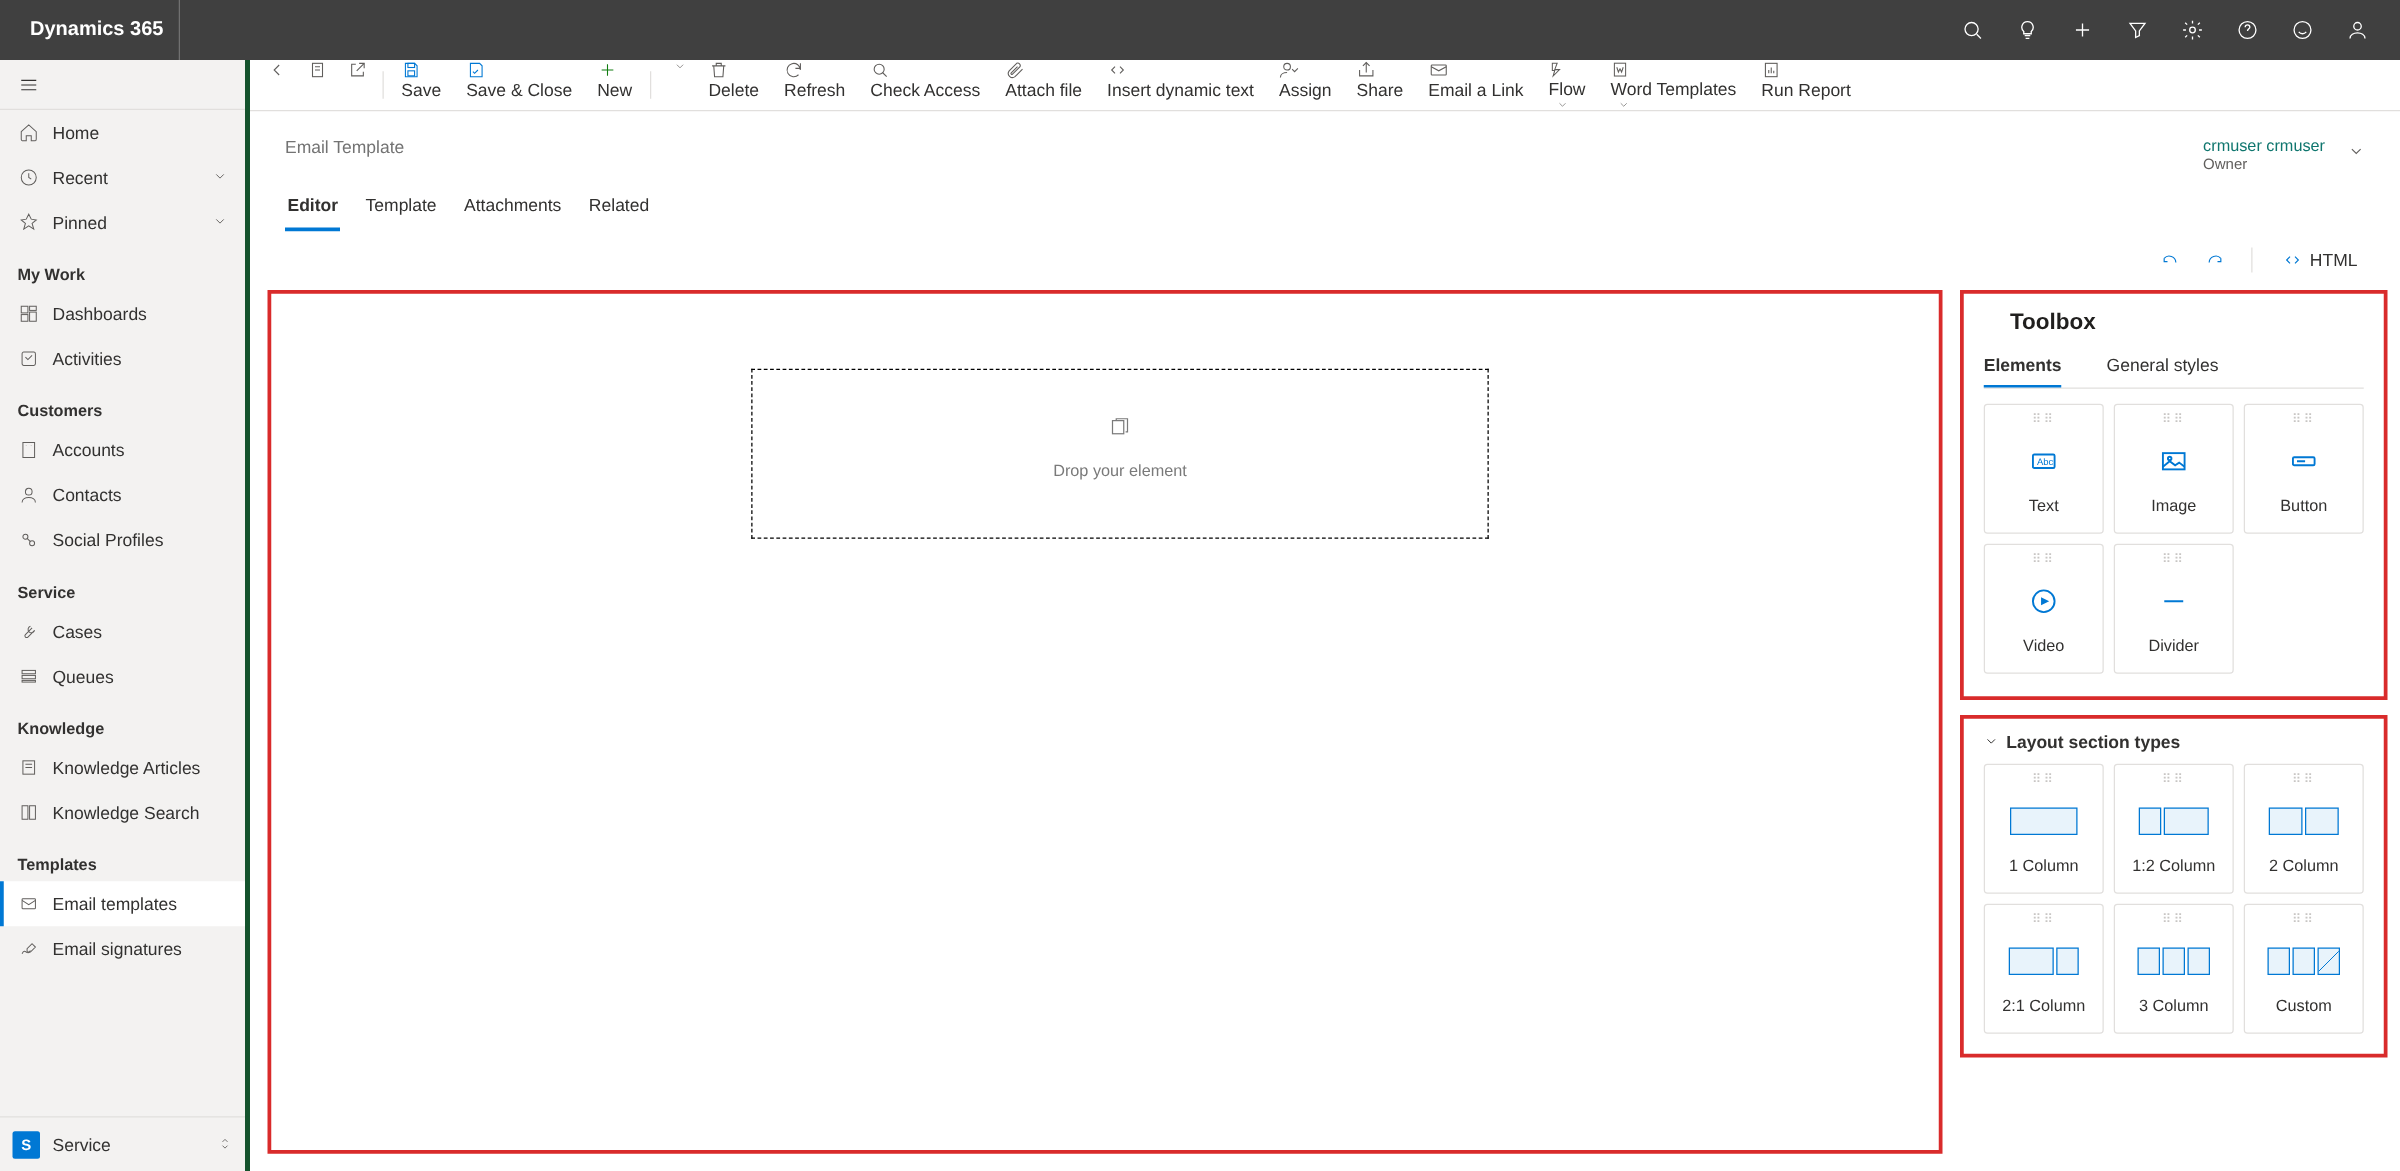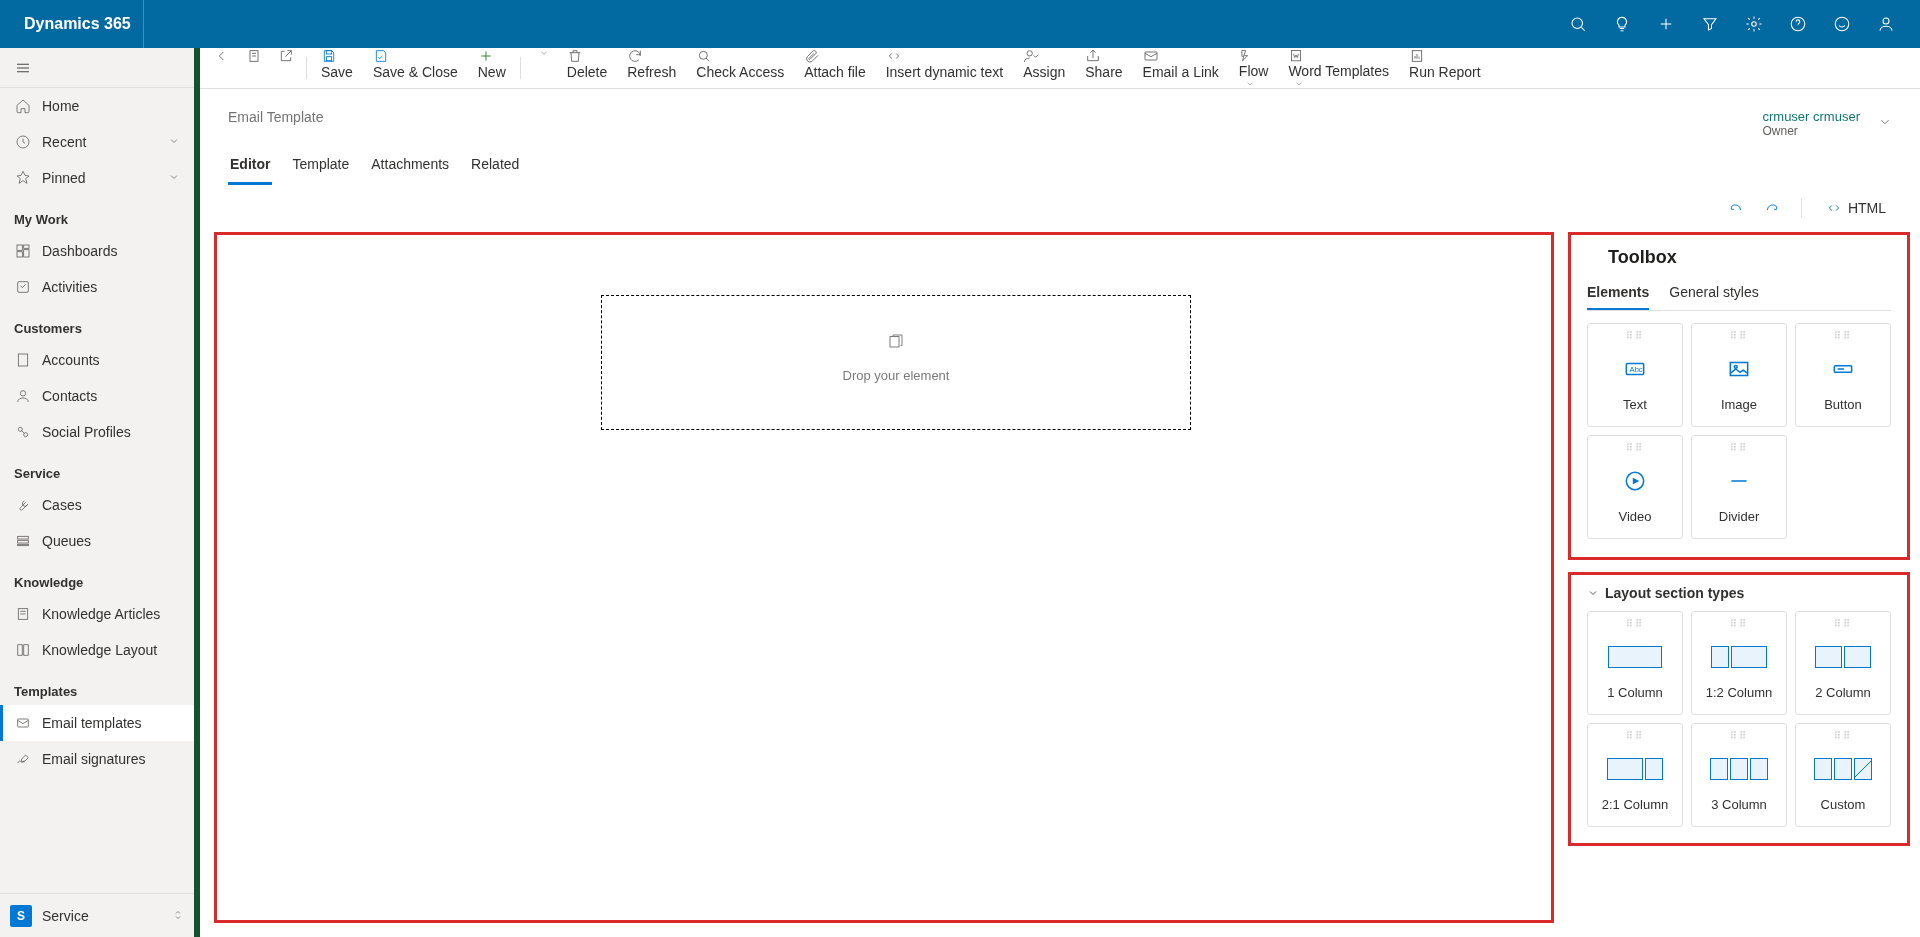--- a/index.html
+++ b/index.html
@@ -1,29 +1,29 @@
 <!DOCTYPE html>
 <html><head>
 <meta charset="utf-8">
 <style>
 * { box-sizing: border-box; margin: 0; padding: 0; font-family: "Segoe UI", Arial, sans-serif; }
 html, body { width: 1920px; height: 937px; overflow: hidden; background: #fff; }
 
 
-.topbar { height: 48px; background: #0369a1; color: #fff; display: flex; align-items: center; padding: 0 12px; }
+.topbar { height: 48px; background: #404040; color: #fff; display: flex; align-items: center; padding: 0 12px; }
 .topbar .brand { font-size: 16px; font-weight: 600; padding: 0 12px; border-right: 1px solid rgba(255,255,255,0.25); line-height: 48px; }
 .topbar .spacer { flex: 1; }
 .topbar .top-icon { width: 44px; height: 48px; display: flex; align-items: center; justify-content: center; cursor: pointer; }
 .topbar .top-icon svg { width: 18px; height: 18px; stroke: #fff; fill: none; stroke-width: 1.4; }
 
 
 .shell { display: flex; height: calc(100% - 48px); }
 
 
-.sidebar { width: 200px; background: #f3f2f1; border-right: 6px solid #14532d; height: 100%; position: relative; font-size: 14px; color: #323130; }
+.sidebar { width: 200px; background: #f3f2f1; border-right: 4px solid #14532d; height: 100%; position: relative; font-size: 14px; color: #323130; }
 .sidebar .hamburger-row { height: 40px; display: flex; align-items: center; padding: 0 14px; border-bottom: 1px solid #e1dfdd; }
 .sidebar .hamburger-row svg { width: 18px; height: 18px; stroke: #323130; fill: none; stroke-width: 1.2; }
 .sidebar .nav-item { display: flex; align-items: center; height: 36px; padding: 0 14px; cursor: pointer; }
 .sidebar .nav-item.active { background: #fff; border-left: 3px solid #0078d4; padding-left: 11px; }
 .sidebar .nav-item .nav-icon { width: 18px; display: flex; justify-content: center; margin-right: 10px; }
 .sidebar .nav-item .nav-icon svg { width: 16px; height: 16px; stroke: #605e5c; fill: none; stroke-width: 1.2; }
 .sidebar .nav-item .chev { margin-left: auto; }
 .sidebar .nav-item .chev svg { width: 12px; height: 12px; stroke: #605e5c; fill: none; stroke-width: 1.5; }
 .sidebar .section-label { padding: 16px 14px 6px; font-weight: 700; font-size: 13px; color: #323130; }
 .sidebar .area-switcher { position: absolute; bottom: 0; left: 0; right: 0; height: 44px; border-top: 1px solid #e1dfdd; display: flex; align-items: center; padding: 0 10px; background: #f3f2f1; cursor: pointer; }
@@ -72,21 +72,21 @@
 
 .canvas-wrap { flex: 1; border: 3px solid #d92b2b; background:#fff; position:relative; overflow:auto;padding-left:24px; }
 .dropzone { width: 590px; margin: 60px auto 0; border: 1px dashed #000; padding: 36px 10px 46px; text-align: center; }
 .dropzone .dz-icon svg { width:18px;height:18px;stroke:#7a7a7a;fill:none;stroke-width:1.3; }
 .dropzone .dz-text { margin-top: 14px; font-size: 13px; color: #7a7a7a; }
 
 
 .tool-col { width: 342px; display:flex; flex-direction:column; gap: 12px; }
 .toolbox-panel { border: 3px solid #d92b2b; padding: 12px 16px 18px; background:#fff; }
 .toolbox-panel h3 { font-size: 18px; font-weight: 600; margin-bottom: 10px; color:#201f1e;margin-left:21px; }
-.toolbox-tabs { display:flex; gap: 20px; border-bottom: 1px solid #e1dfdd; margin-bottom: 12px; }
+.toolbox-tabs { display:flex; gap: 36px; border-bottom: 1px solid #e1dfdd; margin-bottom: 12px; }
 .toolbox-tabs .ttab { padding: 6px 0 8px; font-size: 14px; cursor:pointer; color:#323130; }
 .toolbox-tabs .ttab.active { font-weight:600; border-bottom: 2px solid #0078d4; }
 .tile-grid { display:grid; grid-template-columns: repeat(3, 1fr); gap: 8px; }
 .tile { border:1px solid #e1dfdd; border-radius:3px; height: 104px; display:flex; flex-direction:column; align-items:center; justify-content:space-between; padding: 8px 4px 14px; cursor:pointer; background:#fff; }
 .tile .tile-handle { font-size: 10px; letter-spacing: 2px; color:#c8c6c4; user-select:none; line-height: 8px; }
 .tile .tile-icon { flex:1; display:flex; align-items:center; justify-content:center; }
 .tile .tile-icon svg { width: 26px; height: 26px; stroke:#0078d4; fill:none; stroke-width:1.4; }
 .tile .tile-label { font-size:13px; color:#323130; }
 
 .layout-panel { border:3px solid #d92b2b; padding: 10px 16px 16px; background:#fff; }
@@ -289,21 +289,21 @@
           </svg>
         </span>
       <span>Knowledge Articles</span>
     </div>
     <div class="nav-item">
       <span class="nav-icon">
           <svg viewBox="0 0 24 24">
             <path d="M4 4h7v16H4zM13 4h7v16h-7z"></path>
           </svg>
         </span>
-      <span>Knowledge Layout</span>
+      <span>Knowledge Search</span>
     </div>
 
     <div class="section-label">Templates</div>
     <div class="nav-item active">
       <span class="nav-icon">
           <svg viewBox="0 0 24 24">
             <rect x="4" y="6" width="16" height="12" rx="1"></rect>
             <path d="M4 8l8 5 8-5"></path>
           </svg>
         </span>

